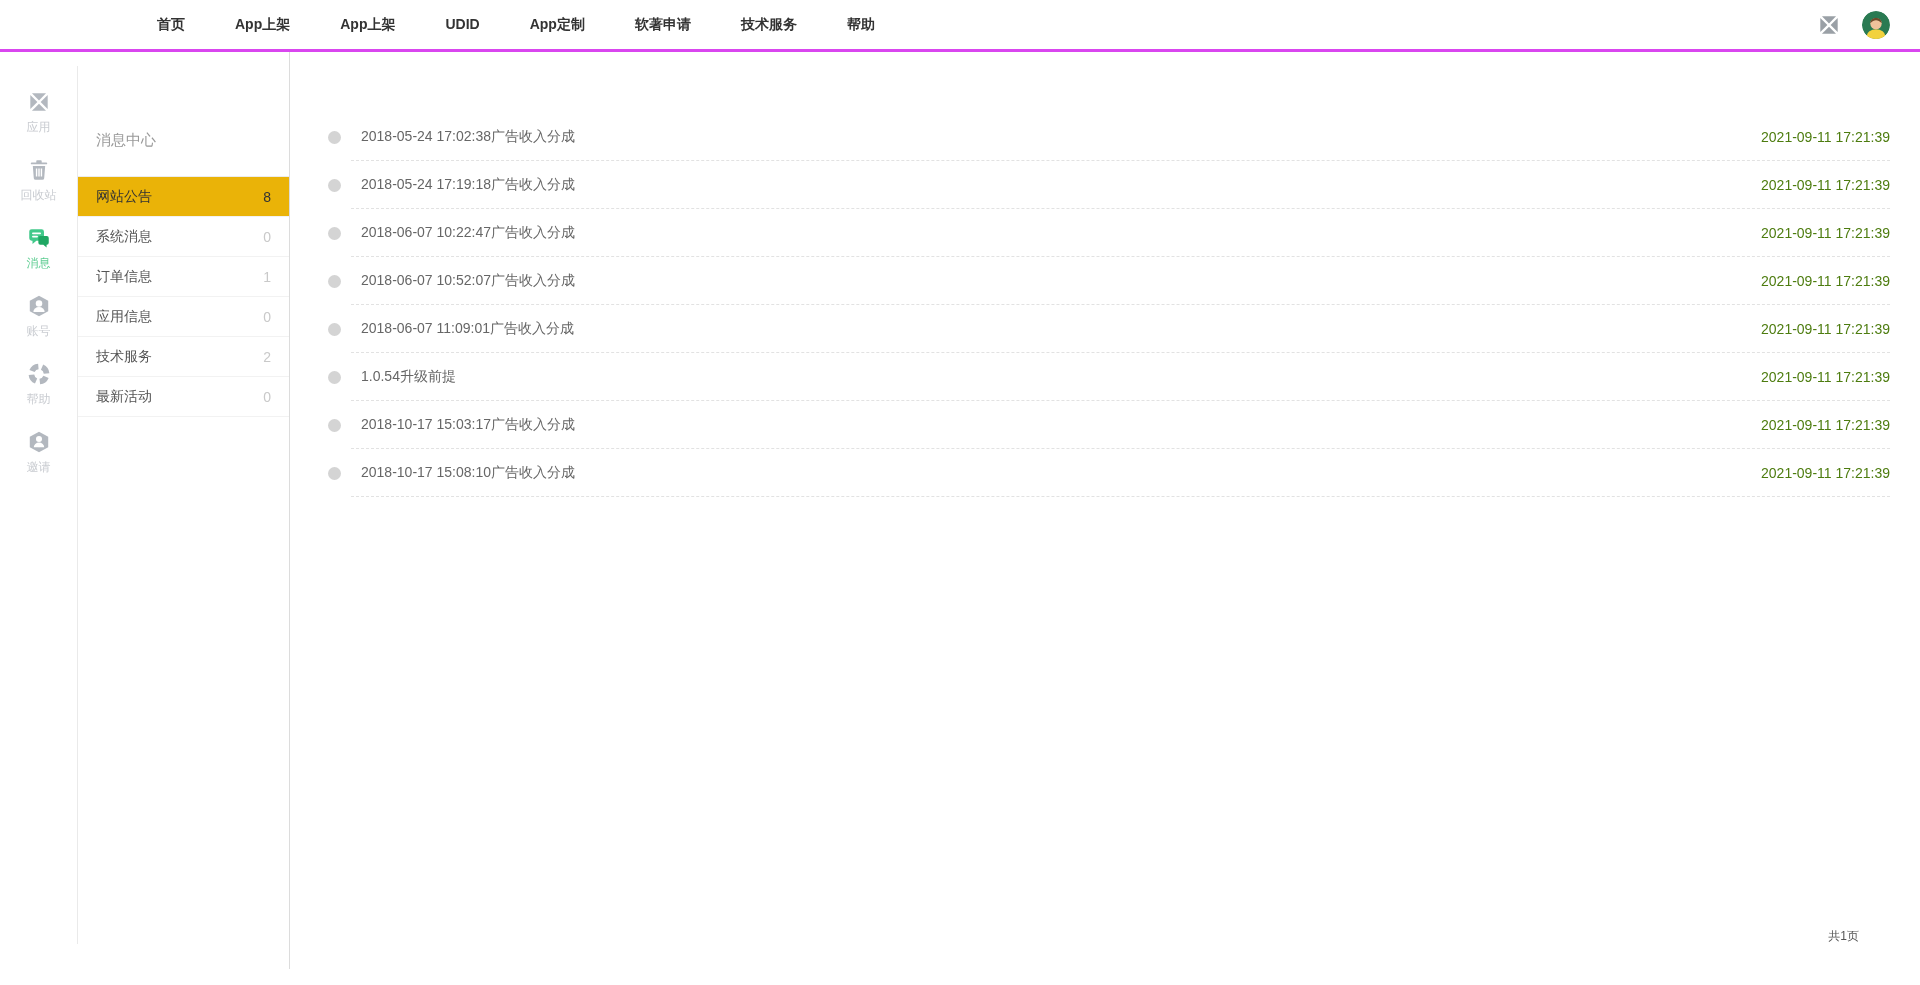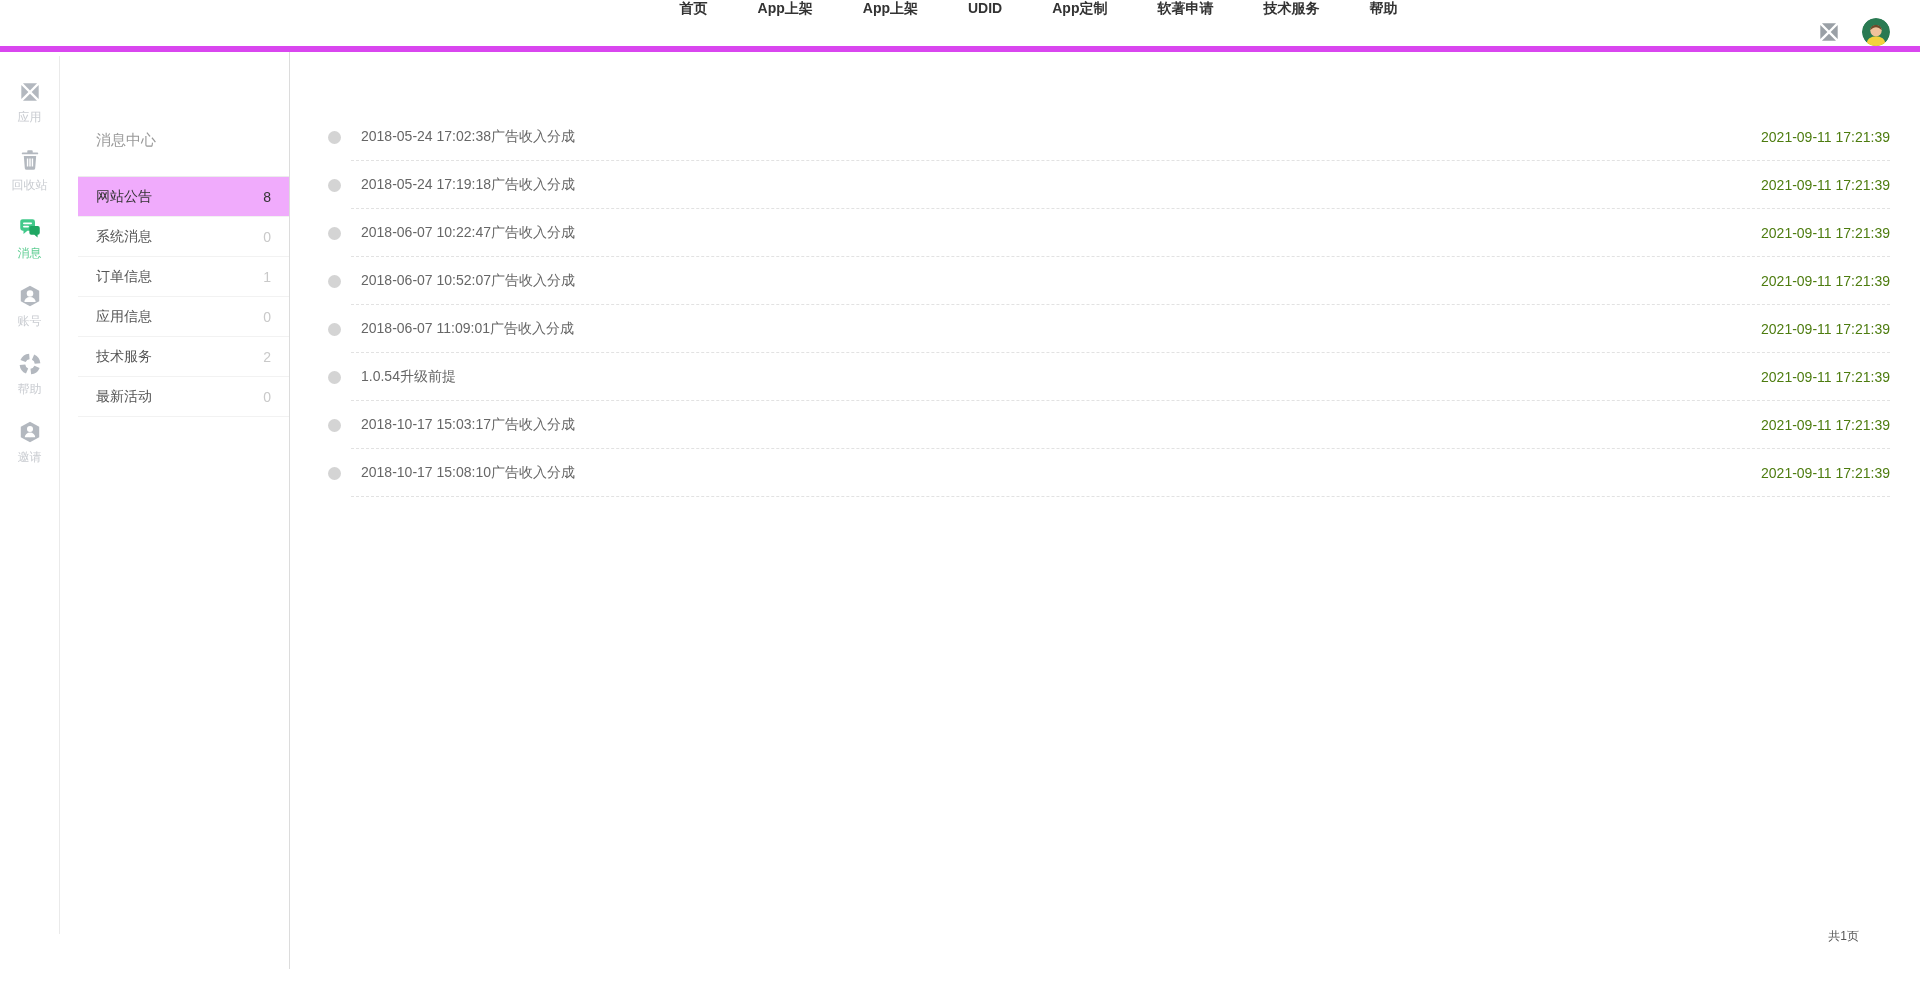--- a/index.html
+++ b/index.html
@@ -8,32 +8,32 @@
     position:relative;
     background:#ffffff;
     font-family:"Liberation Sans","DejaVu Sans",sans-serif;
     overflow:hidden;
     -webkit-font-smoothing:antialiased;
   }
 
   
   .topbar {
     position:absolute; top:0; left:0; right:0; height:52px;
-    background:#fff; border-bottom:6px solid #d946ef;
-    display:flex; align-items:center; z-index:5;flex-direction:column;
+    background:#fff; border-bottom:3px solid #d946ef;
+    display:flex; align-items:center; z-index:5;
   }
   .nav { display:flex; gap:50px; margin-left:157px; }
   .nav-item { font-size:14px; font-weight:600; color:#333; cursor:pointer; white-space:nowrap; }
   .topbar-right { margin-left:auto; margin-right:30px; display:flex; align-items:center; gap:20px; }
   .top-grid-icon { width:26px; height:26px; cursor:pointer; }
   .avatar { width:28px; height:28px; border-radius:50%; overflow:hidden; cursor:pointer; }
 
   
   .rail {
-    position:absolute; top:56px; left:0; width:60px; height:878px;
+    position:absolute; top:66px; left:0; width:78px; height:878px;
     background:#fff; border-right:1px solid #eaeaea; z-index:4;
   }
   .rail-inner { padding-top:12px; display:flex; flex-direction:column; }
   .rail-item {
     height:68px; display:flex; flex-direction:column;
     align-items:center; justify-content:center; cursor:pointer;
   }
   .rail-item .ricon { width:26px; height:26px; }
   .rail-item .rlabel { margin-top:4px; font-size:12px; color:#c9ccd1; }
   .rail-item.active .rlabel { color:#5ecd92; }
@@ -45,21 +45,21 @@
   }
   .sidebar-title {
     padding:78px 18px 26px; font-size:15px; line-height:20px;
     color:#999; border-bottom:1px solid #ececec;
   }
   .side-item {
     height:40px; display:flex; align-items:center; padding:0 18px;
     font-size:14px; color:#555; border-bottom:1px solid #f2f2f2; cursor:pointer;
   }
   .side-item .count { margin-left:auto; font-size:14px; color:#c9c9c9; }
-  .side-item.active { background:#f0abfc; color:#333; }
+  .side-item.active { background:#eab308; color:#333; }
   .side-item.active .count { color:#333; }
 
   
   .main { position:absolute; top:52px; left:290px; right:0; bottom:0; background:#fff; }
   .list { padding-top:61px; }
   .msg-row { height:48px; display:flex; align-items:center; position:relative; cursor:pointer; }
   .msg-dot {
     width:13px; height:13px; border-radius:50%;
     background:#d4d4d4; margin-left:38px; flex:0 0 13px;
   }

